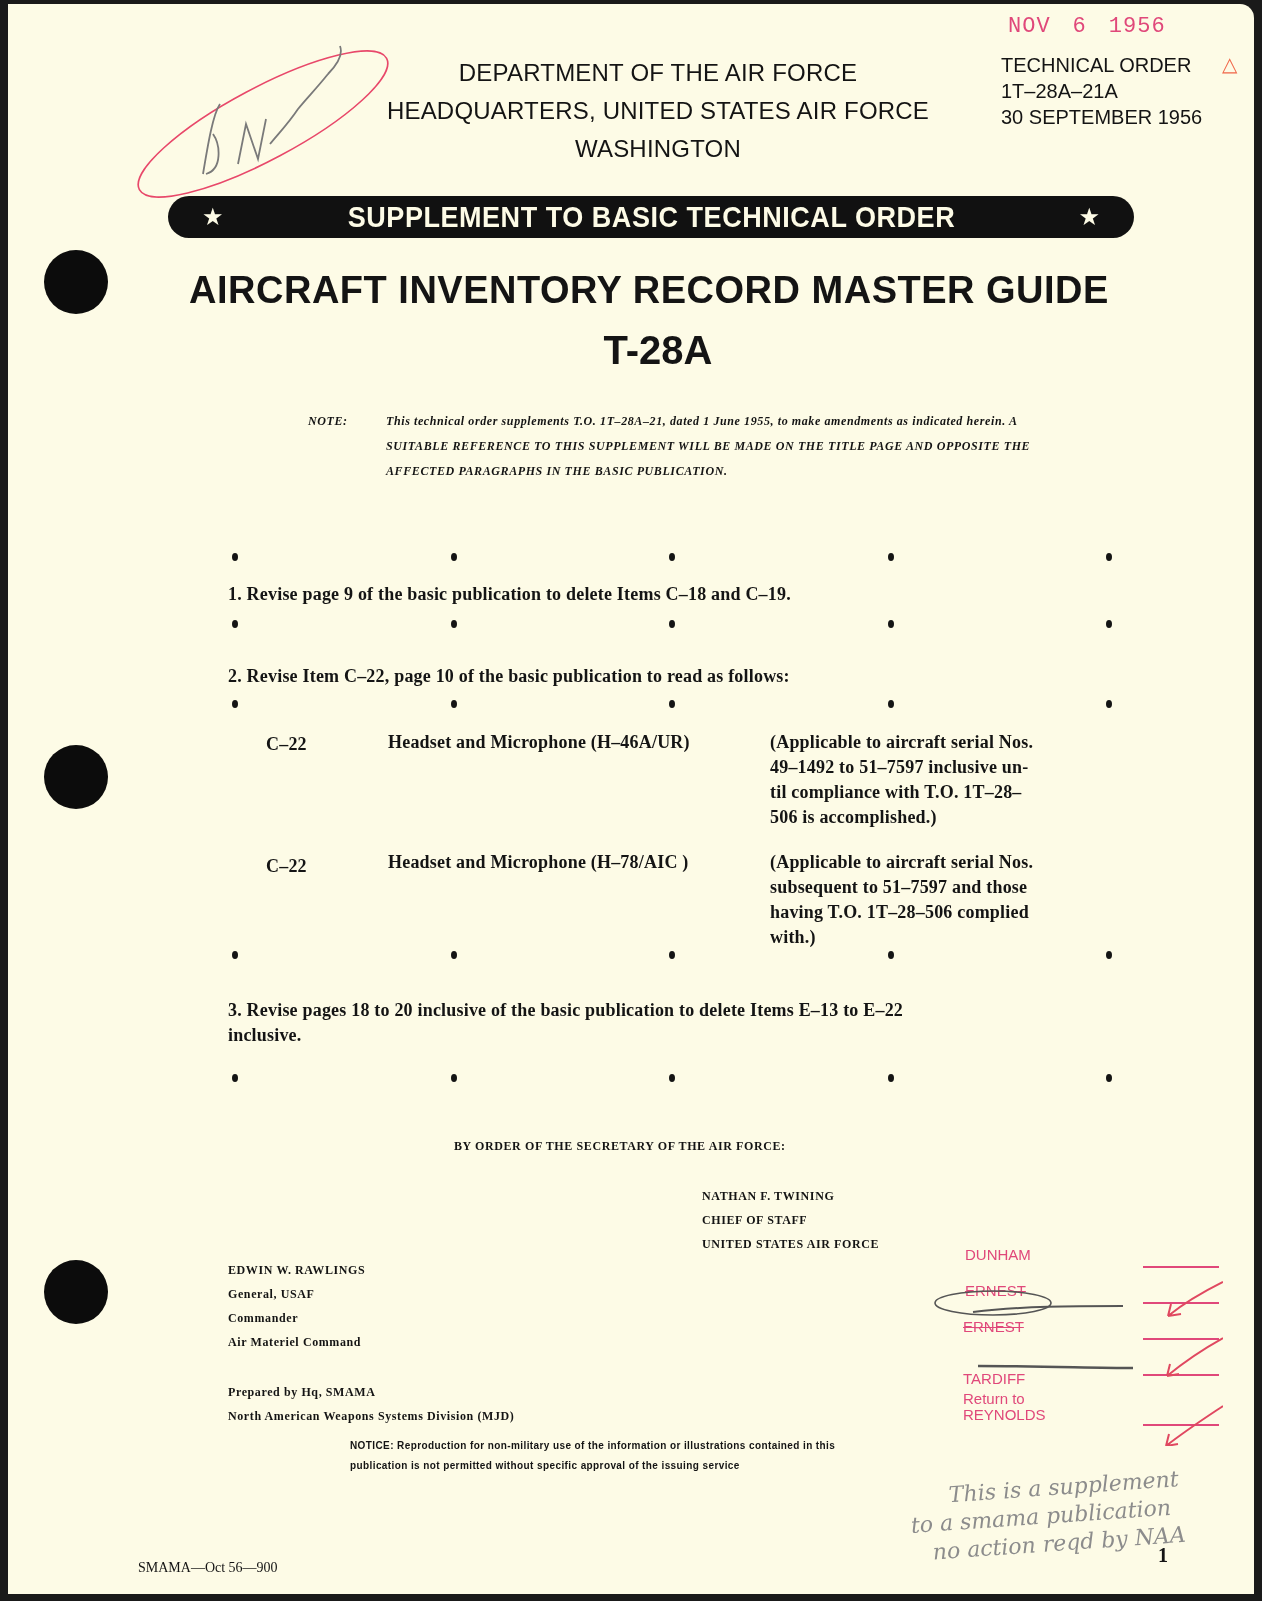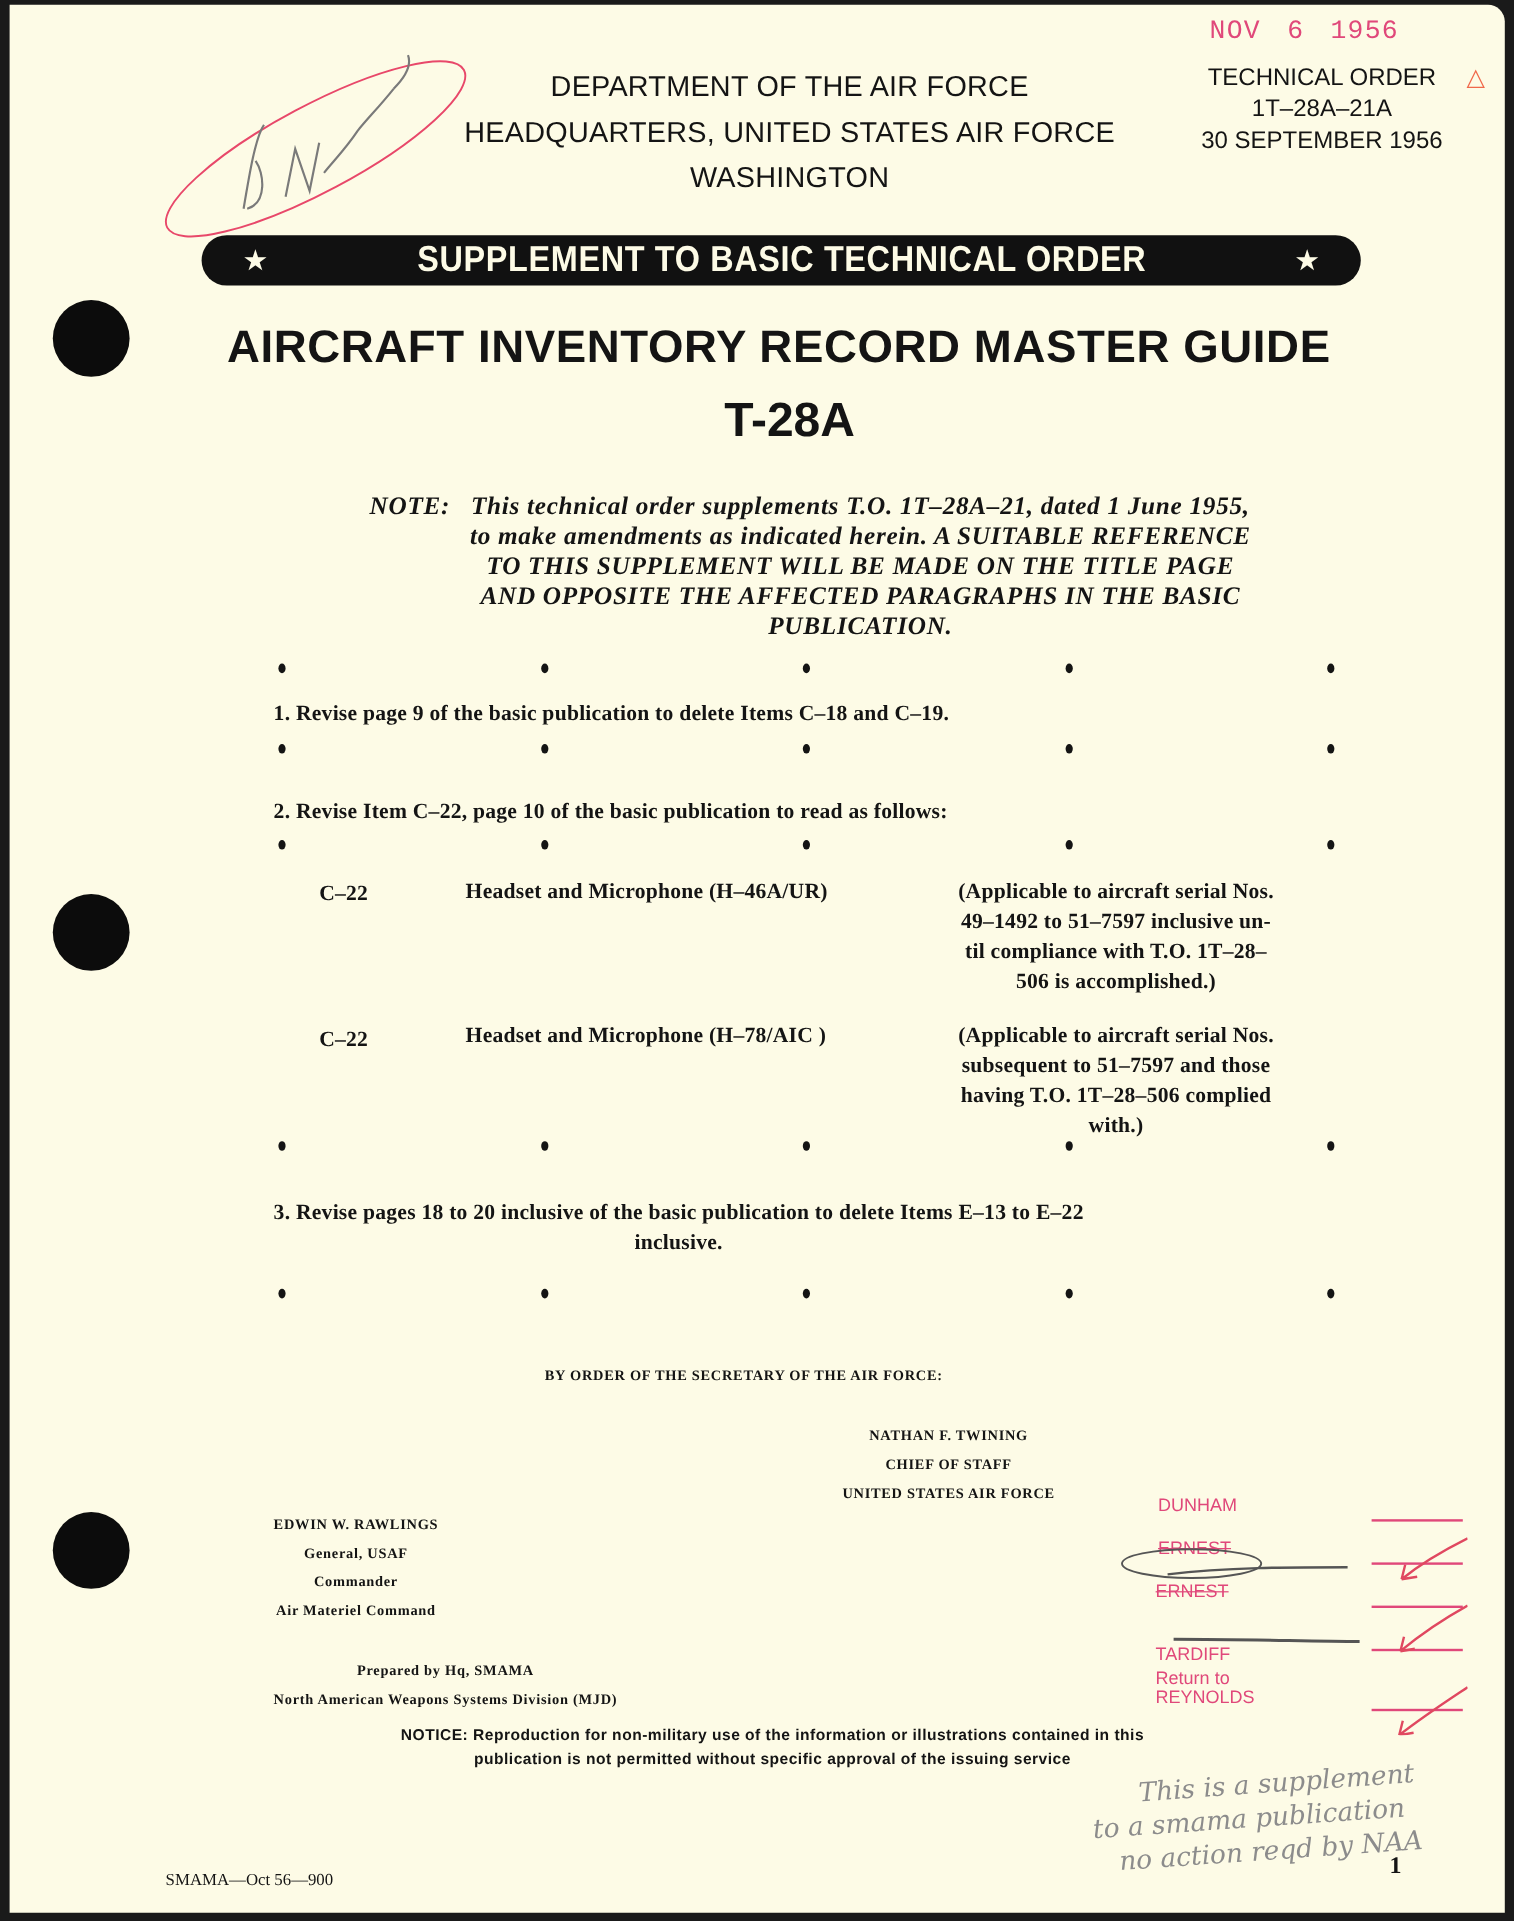--- a/index.html
+++ b/index.html
@@ -19,21 +19,21 @@
       top: 4px;
       width: 1246px;
       height: 1590px;
       background: #fdfbe6;
       border-radius: 0 14px 0 0;
       overflow: hidden;
     }
     .abs { position: absolute; }
     .sans { font-family: "Liberation Sans", sans-serif; }
     .serif { font-family: "Liberation Serif", serif; }
-    .ink { color: #141414; text-align: center; }
+    .ink { color: #141414; }
 
     
     .dept {
       left: 330px; top: 50px; width: 640px;
       text-align: center;
       font-size: 24px;
       line-height: 38px;
       letter-spacing: 0.2px;
     }
     .to-block {
@@ -103,21 +103,21 @@
       width: 64px; height: 64px;
       border-radius: 50%;
       background: #0c0c0c;
     }
 
     
     .note {
       left: 300px; top: 405px; width: 740px;
       font-style: italic;
       font-weight: bold;
-      font-size: 21px;
+      font-size: 12px;
       line-height: 25px;
       letter-spacing: 0.6px;
     }
     .note-label { position: absolute; left: 0; top: 0; }
     .note-body { margin-left: 78px; }
 
     
     .dots {
       left: 224px; width: 880px; height: 10px;
       display: flex;
@@ -156,22 +156,22 @@
     }
     .routing div { position: absolute; white-space: nowrap; }
     .route-line {
       position: absolute;
       height: 2px;
       background: #e0487a;
       width: 76px;
     }
 
     .notice {
-      left: 326px; top: 1432px;
-      font-size: 13px;
+      left: 342px; top: 1432px;
+      font-size: 10px;
       line-height: 20px;
       font-weight: bold;
       letter-spacing: 0.4px;
     }
     .page-num {
       left: 1150px; top: 1540px;
       font-size: 20px;
       font-weight: bold;
     }
     .print-code {

